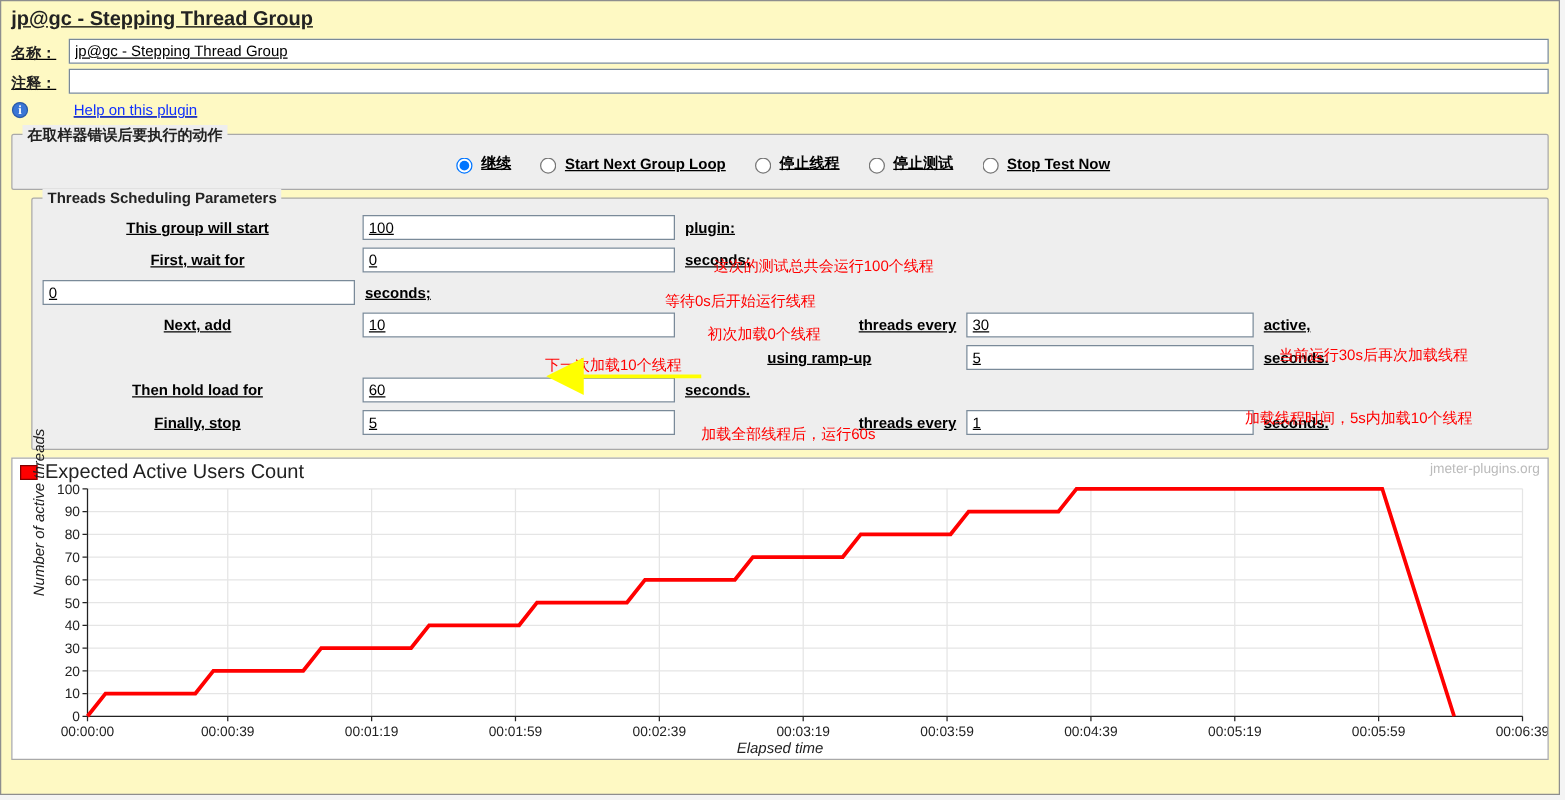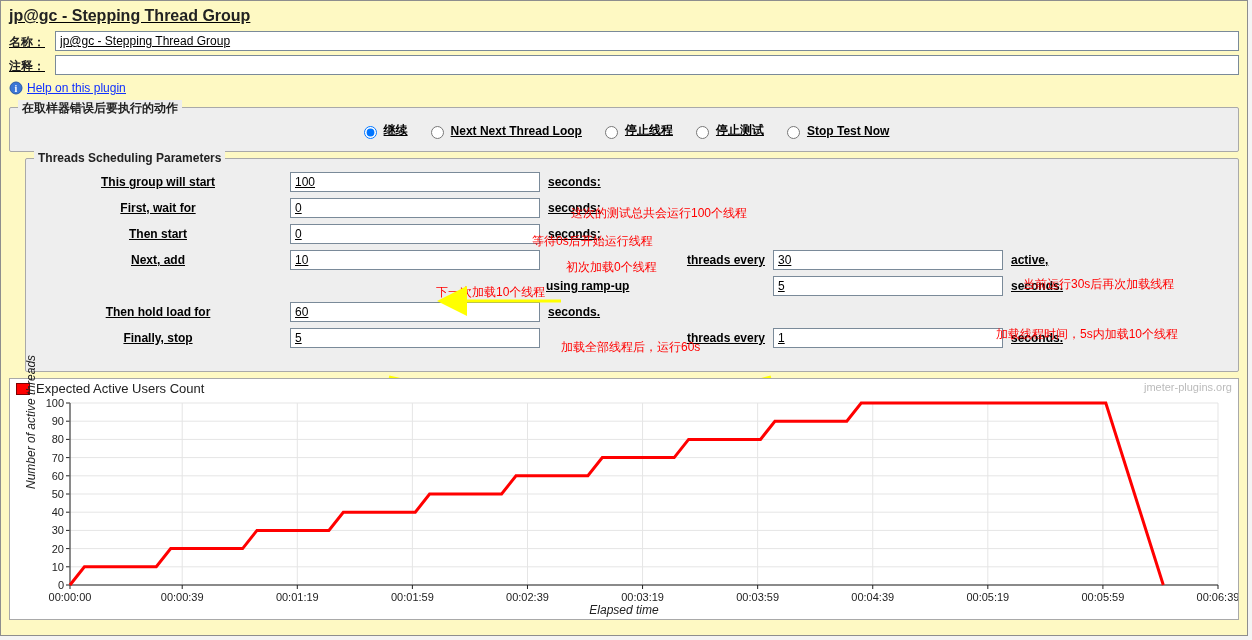--- a/index.html
+++ b/index.html
@@ -57,20 +57,21 @@
     display: flex;
     align-items: center;
     gap: 4px;
     padding: 4px 8px 6px 8px;
   }
   .help-icon svg { display: block; }
   .help-link {
     color: #1030ff;
     text-decoration: underline;
     cursor: pointer;
+    margin-left: 32px;
   }
 
   
   .groupbox {
     position: relative;
     margin: 6px 8px;
     border: 1px solid #a9a9a9;
     border-radius: 2px;
     padding: 10px 6px 8px 6px;
     background: #eeeeee;
@@ -155,21 +156,21 @@
     border: 1px solid #a9a9a9;
     background: #ffffff;
     height: 242px;
   }
   .legend-row {
     position: absolute;
     left: 6px; top: 2px;
     display: flex;
     align-items: center;
     gap: 6px;
-    font-size: 13px;
+    font-size: 16px;
     color: #222;
   }
   .legend-swatch {
     width: 14px; height: 12px;
     background: #ff0000;
     border: 1px solid #800000;
   }
   .watermark {
     position: absolute;
     right: 6px; top: 2px;
@@ -236,76 +237,75 @@
 
   <div class="groupbox">
     <div class="legend">在取样器错误后要执行的动作</div>
     <div class="radio-row">
       <label class="radio-item">
         <input type="radio" name="onerr" checked="" style="">
         <span class="lbl">继续</span>
       </label>
       <label class="radio-item">
         <input type="radio" name="onerr" style="">
-        <span class="lbl">Next Next Thread Loop</span>
+        <span class="lbl">Start Next Group Loop</span>
       </label>
       <label class="radio-item">
         <input type="radio" name="onerr" style="">
         <span class="lbl">停止线程</span>
       </label>
       <label class="radio-item">
         <input type="radio" name="onerr" style="">
         <span class="lbl">停止测试</span>
       </label>
       <label class="radio-item">
         <input type="radio" name="onerr" style="">
         <span class="lbl">Stop Test Now</span>
       </label>
     </div>
   </div>
 
-  <div class="groupbox sched-wrapper" style="padding-bottom:20px;margin-left:24px;">
+  <div class="groupbox sched-wrapper" style="padding-bottom:8px;margin-left:24px;">
     <div class="legend">Threads Scheduling Parameters</div>
 
     <div class="sched-row">
       <div class="rlabel">This group will start</div>
       <input class="sched" type="text" value="100" style="">
-      <div class="llabel">seconds:</div>
+      <div class="llabel">plugin:</div>
       <div class="placeholder"></div>
       <div class="placeholder"></div>
     </div>
 
     <div class="sched-row">
       <div class="rlabel">First, wait for</div>
       <input class="sched" type="text" value="0" style="">
       <div class="llabel">seconds;</div>
       <div class="placeholder"></div>
       <div class="placeholder"></div>
     </div>
 
     <div class="sched-row">
-      <div class="rlabel">Then start</div>
       <input class="sched" type="text" value="0" style="">
       <div class="llabel">seconds;</div>
       <div class="placeholder"></div>
       <div class="placeholder"></div>
     </div>
 
     <div class="sched-row">
       <div class="rlabel">Next, add</div>
       <input class="sched" type="text" value="10" style="">
       <div class="rlabel" style="text-align:right;">threads every</div>
       <input class="sched" type="text" value="30" style="">
       <div class="llabel">active,</div>
     </div>
 
     <div class="sched-row">
       <div class="placeholder"></div>
       <div class="placeholder"></div>
-      <div class="rlabel" style="text-align:left;">using ramp-up</div>
+      <div class="rlabel" style="text-align:center;">using ramp-up</div>
       <input class="sched" type="text" value="5" style="">
       <div class="llabel">seconds.</div>
     </div>
 
     <div class="sched-row">
       <div class="rlabel">Then hold load for</div>
       <input class="sched" type="text" value="60" style="">
       <div class="llabel">seconds.</div>
       <div class="placeholder"></div>
       <div class="placeholder"></div>

